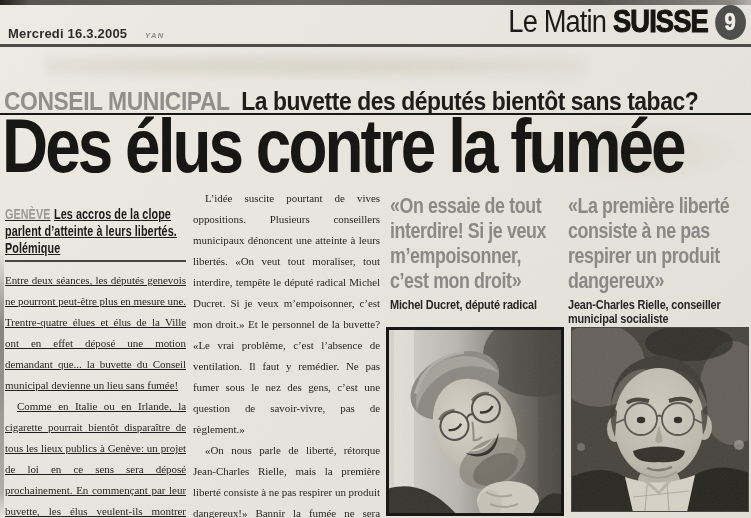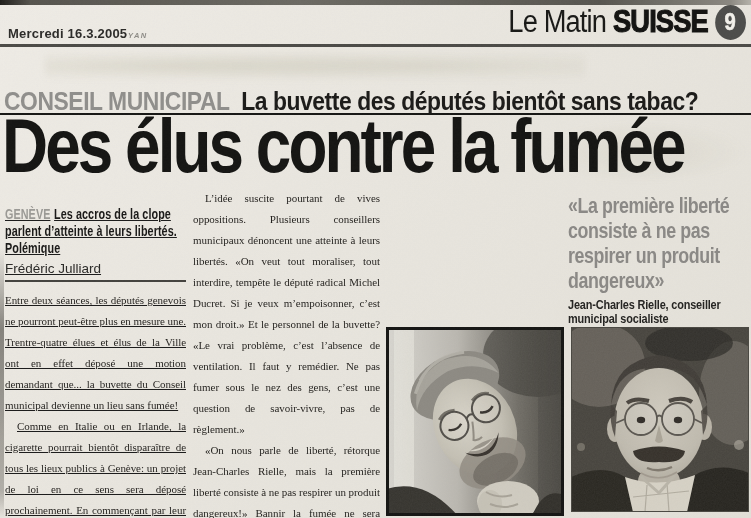--- a/index.html
+++ b/index.html
@@ -5,21 +5,21 @@
   html,body{margin:0;padding:0;}
   body{font-family:"Liberation Sans",sans-serif;background:#cfccc5;}
   #page{position:relative;width:751px;height:518px;overflow:hidden;
         background:linear-gradient(135deg,#eeebe5 0%,#e8e5de 45%,#e2dfd7 100%);
         color:#1a1a1a;}
   .abs{position:absolute;}
   
   #top-strip{left:0;top:0;width:751px;height:5px;
      background:linear-gradient(to right,#1f1e1b 0px,#55534d 30px,#6b6962 300px,#57554f 600px,#8a8780 730px,#b5b2aa 751px);}
   #date{left:8px;top:26px;font-size:13px;font-weight:bold;color:#2b2a28;letter-spacing:.2px;}
-  #photo-credit{left:128px;top:31px;font-size:7.5px;font-weight:bold;color:#8d8b86;letter-spacing:1.5px;font-style:italic;}
+  #photo-credit{left:145px;top:31px;font-size:7.5px;font-weight:bold;color:#8d8b86;letter-spacing:1.5px;font-style:italic;}
   #brand{right:5px;top:4px;display:flex;align-items:center;transform:scaleX(.88);transform-origin:100% 0;}
   #brand .lm{font-size:31px;font-weight:normal;color:#181816;letter-spacing:-1px;}
   #brand .su{font-size:31px;font-weight:bold;color:#121210;letter-spacing:-1px;margin-left:8px;
              -webkit-text-stroke:1.1px #121210;}
   #page-badge{width:35px;height:35px;margin-left:8px;border-radius:50%;background:#4c4c4a;
      color:#f2f0ea;font-size:23px;font-weight:bold;display:flex;align-items:center;justify-content:center;
      -webkit-text-stroke:.6px #f2f0ea;}
   #masthead-rule{left:0;top:44px;width:751px;height:3px;background:#4b4a46;}
   
   #kicker{left:4px;top:86px;white-space:nowrap;transform:scaleX(.88);transform-origin:0 0;font-size:26px;}
@@ -91,33 +91,41 @@
     <span class="lbl">CONSEIL MUNICIPAL</span>
     <span class="txt">La buvette des députés bientôt sans tabac?</span>
   </div>
   <div id="kicker-rule" class="abs"></div>
   <h1 id="headline" class="abs" style="margin:0;">Des élus contre la fumée</h1>
 
   <div id="col1" class="abs">
     <div class="lead-wrap">
       <span class="loc">GENÈVE</span><span>Les accros de la clope parlent d’atteinte à leurs libertés. Polémique</span>
     </div>
-    <div id="byline">Frédéric Julliard</div>
     <div id="byline-rule"></div>
     <div class="bodycol">
       <p>Entre deux séances, les députés genevois ne pourront peut-être plus en mesure une. Trentre-quatre élues et élus de la Ville ont en effet déposé une motion demandant que... la buvette du Conseil municipal devienne un lieu sans fumée!</p>
       <p class="ind">Comme en Italie ou en Irlande, la cigarette pourrait bientôt disparaître de tous les lieux publics à Genève: un projet de loi en ce sens sera déposé prochainement. En commençant par leur buvette, les élus veulent-ils montrer l’exemple? «Ce serait surtout une mesure sanitaire, explique le socialiste Jean-Charles Rielle, médecin et spécialiste de la prévention du tabagisme. La fumée passive est cent fois plus dangereuse que l’amiante!»</p>
     </div>
   </div>
 
   <div id="col2" class="abs bodycol">
     <p class="ind">L’idée suscite pourtant de vives oppositions. Plusieurs conseillers municipaux dénoncent une atteinte à leurs libertés. «On veut tout moraliser, tout interdire, tempête le député radical Michel Ducret. Si je veux m’empoisonner, c’est mon droit.» Et le personnel de la buvette? «Le vrai problème, c’est l’absence de ventilation. Il faut y remédier. Ne pas fumer sous le nez des gens, c’est une question de savoir-vivre, pas de règlement.»</p>
     <p class="ind">«On nous parle de liberté, rétorque Jean-Charles Rielle, mais la première liberté consiste à ne pas respirer un produit dangereux!» Bannir la fumée ne sera pourtant pas une mince affaire. D’une part, le Conseil municipal n’est pas propriétaire de la buvette. D’autre part, il doit partager les lieux avec... les députés du Grand Conseil. La buvette deviendra-t-elle un espace non fumeur les jours de Municipal, et fumeur les jours de Grand Conseil? «Je n’ose pas imaginer une telle situation, ça n’aurait pas de sens», estime Jean-Charles Rielle.</p>
   </div>
 
+  <div id="quote1" class="abs quote-block">
+    <div class="qlines">
+      <div>«On essaie de tout</div>
+      <div>interdire! Si je veux</div>
+      <div>m’empoisonner,</div>
+      <div>c’est mon droit»</div>
+    </div>
+    <div class="attr">Michel Ducret, député radical</div>
+  </div>
 
   <div id="quote2" class="abs quote-block">
     <div class="qlines">
       <div>«La première liberté</div>
       <div>consiste à ne pas</div>
       <div>respirer un produit</div>
       <div>dangereux»</div>
     </div>
     <div class="attr">Jean-Charles Rielle, conseiller municipal socialiste</div>
   </div>

